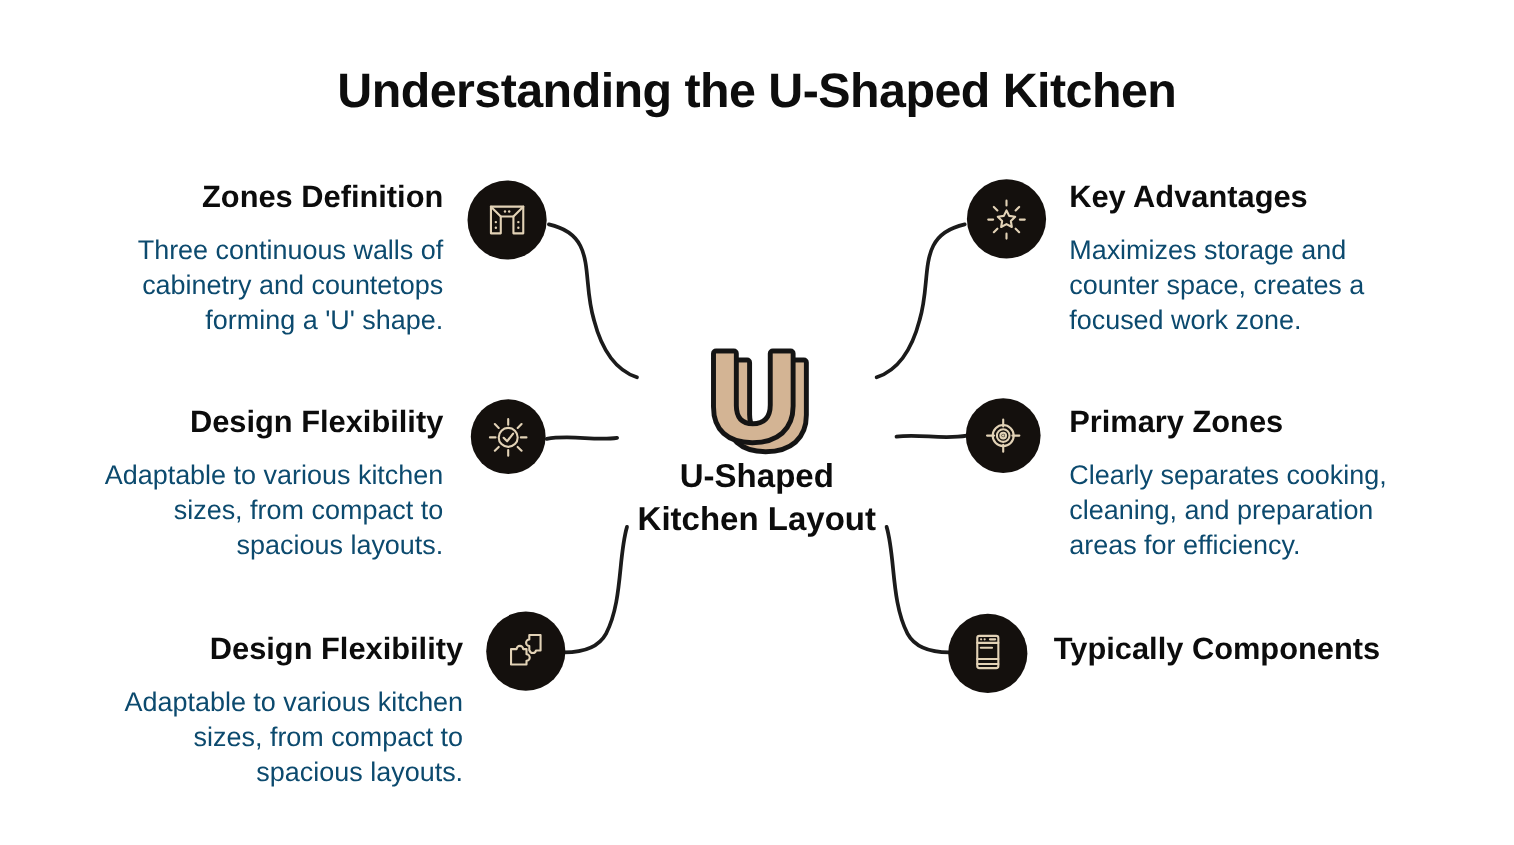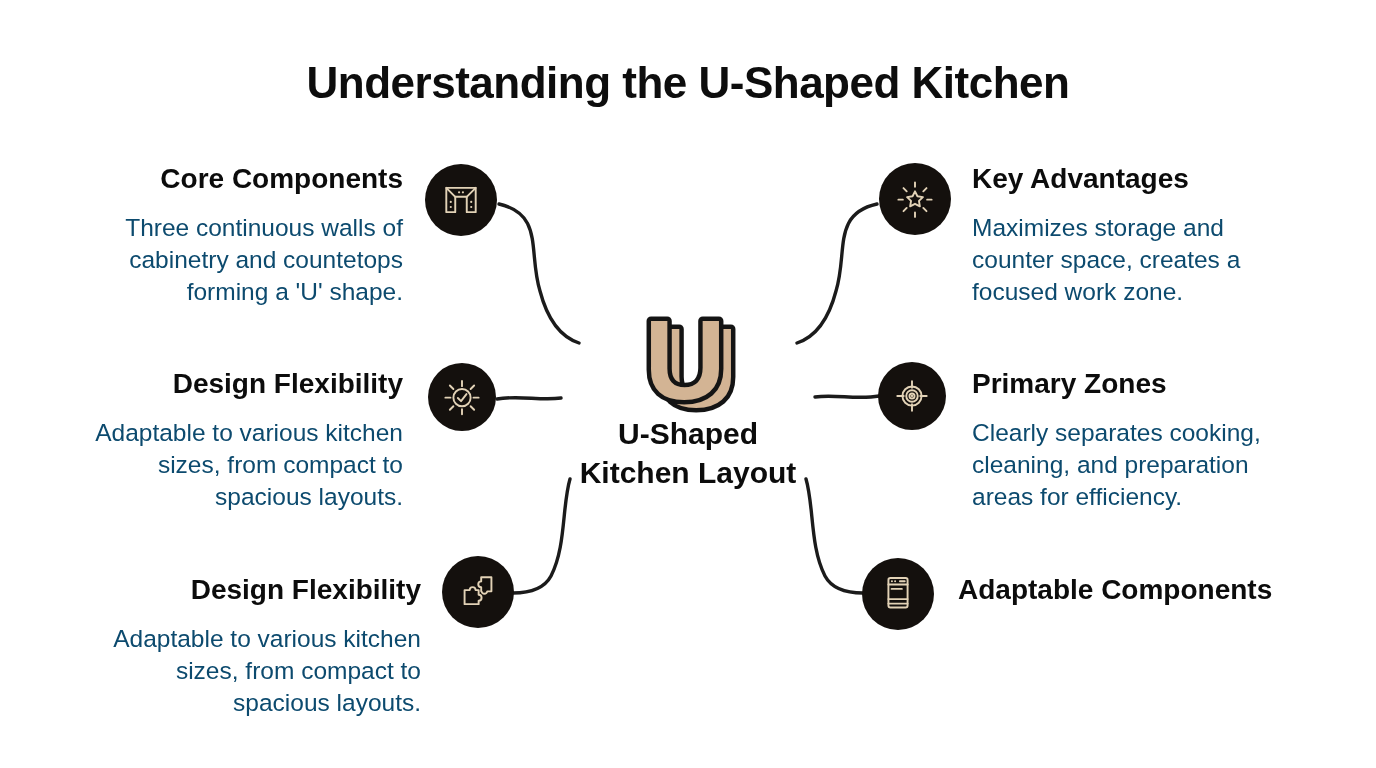--- a/index.html
+++ b/index.html
@@ -63,42 +63,42 @@
       <path class="connector" d="M 879 396 C 857 400, 835 394, 815 397"></path>
       <path class="connector" d="M 806 479 C 814 506, 810 547, 825 576 C 832 589, 847 593, 863 593"></path>
     </g>
     <g>
       <text class="u-glyph" x="697" y="407">U</text>
       <text class="u-glyph" x="685" y="399">U</text>
     </g>
   </svg>
 
   <div class="node left n-l1">
-    <h2>Core Components</h2>
+    <h2>Zones Definition</h2>
     <p>Three continuous walls of cabinetry and countetops forming a 'U' shape.</p>
   </div>
   <div class="node left n-l2">
     <h2>Design Flexibility</h2>
     <p>Adaptable to various kitchen sizes, from compact to spacious layouts.</p>
   </div>
   <div class="node left n-l3">
     <h2>Design Flexibility</h2>
     <p>Adaptable to various kitchen sizes, from compact to spacious layouts.</p>
   </div>
 
   <div class="node right n-r1">
     <h2>Key Advantages</h2>
     <p>Maximizes storage and counter space, creates a focused work zone.</p>
   </div>
   <div class="node right n-r2">
     <h2>Primary Zones</h2>
     <p>Clearly separates cooking, cleaning, and preparation areas for efficiency.</p>
   </div>
   <div class="node right n-r3">
-    <h2>Adaptable Components</h2>
+    <h2>Typically Components</h2>
   </div>
 
   <div class="badge b-l1">
     <svg width="46" height="46" viewBox="0 0 72 72">
       <path class="ico" d="M13 17 H59 V55 H45 V31 H27 V55 H13 Z"></path>
       <path class="ico" d="M13 17 L27 31 M59 17 L45 31"></path>
       <circle class="ico-fill" cx="33" cy="24" r="1.7"></circle>
         <circle class="ico-fill" cx="39" cy="24" r="1.7"></circle>
       <circle class="ico-fill" cx="20" cy="39" r="1.7"></circle>
         <circle class="ico-fill" cx="20" cy="47" r="1.7"></circle>

